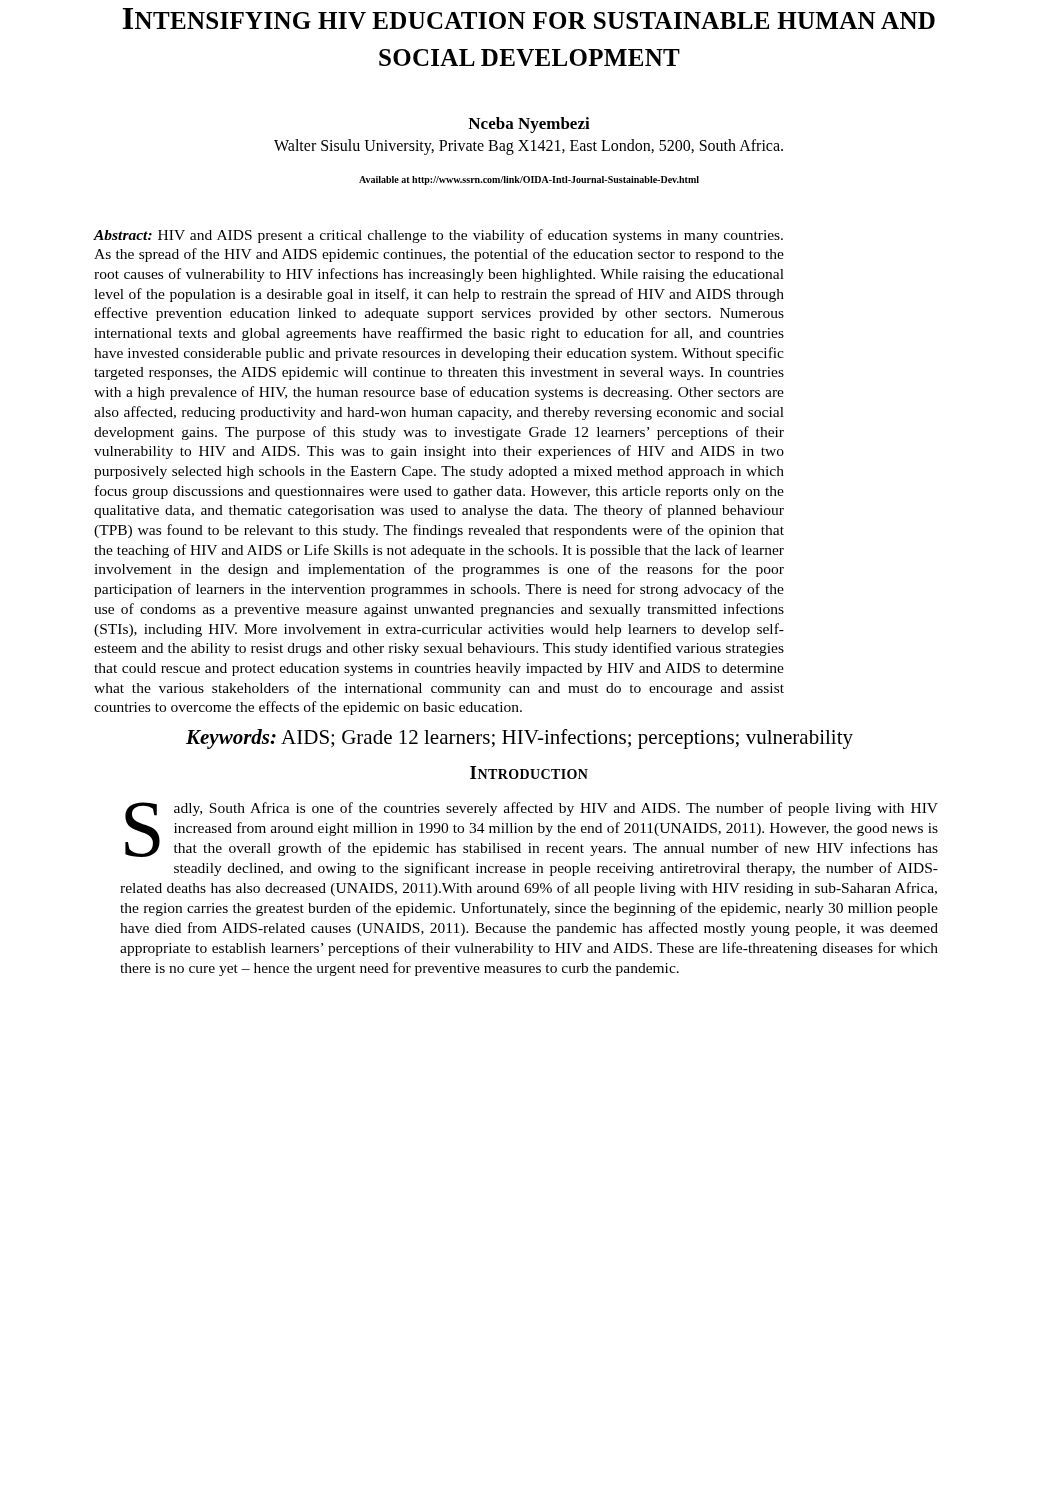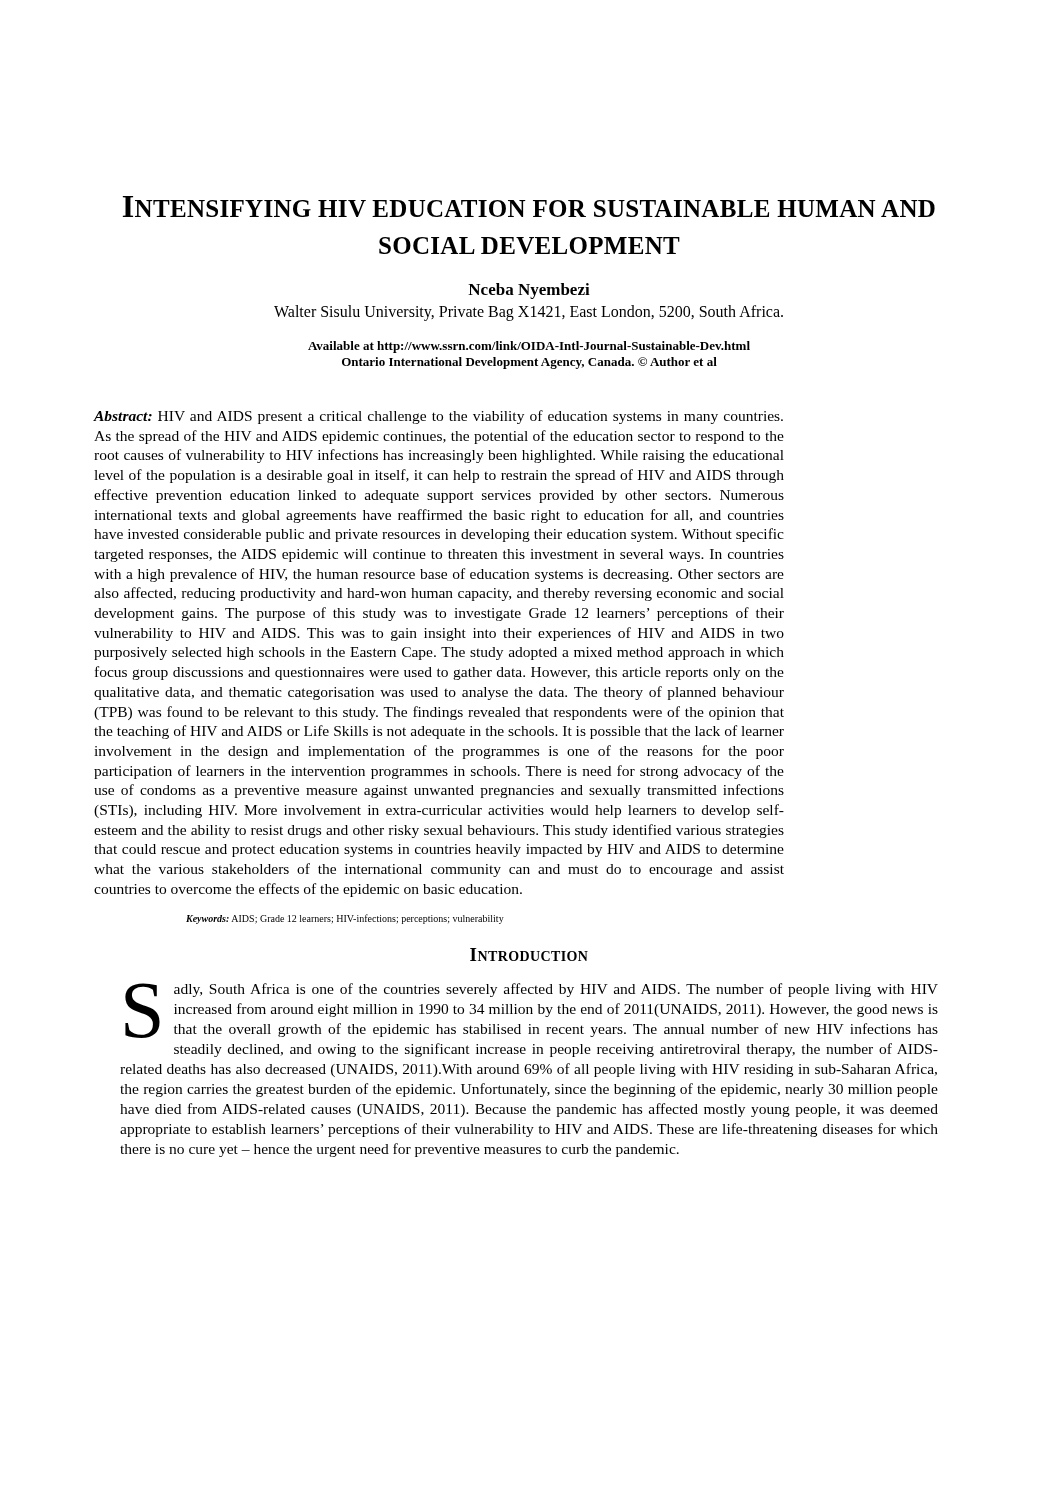--- a/index.html
+++ b/index.html
@@ -4,59 +4,58 @@
 <style>
   html, body { margin: 0; padding: 0; background: #ffffff; }
   .page {
     position: relative;
     width: 1058px;
     height: 1497px;
     background: #ffffff;
     color: #000000;
     font-family: "Liberation Serif", serif;
     box-sizing: border-box;
-    padding-top: 188px;
     overflow: hidden;
   }
   .title {
     width: 860px;
     margin: 0 auto;
     text-align: center;
     font-weight: bold;
     font-size: 25px;
     line-height: 37px;
     letter-spacing: 0.3px;
   }
   .title::first-letter { font-size: 32px; }
   .author-block {
-    margin-top: 15px;
+    margin-top: 37px;
     text-align: center;
     font-size: 16px;
     line-height: 22px;
   }
   .author-name { font-weight: bold; font-size: 17px; }
   .pub-block {
     margin-top: 15px;
     text-align: center;
     font-weight: bold;
-    font-size: 13px;
+    font-size: 10px;
     line-height: 15.5px;
   }
   .abstract {
     width: 690px;
     margin: 37px 0 0 94px;
     text-align: justify;
     font-size: 15.5px;
     line-height: 19.7px;
   }
   .inline-label { font-weight: bold; font-style: italic; }
   .keywords {
     width: 690px;
     margin: 10px 0 0 186px;
-    font-size: 10px;
+    font-size: 21px;
     line-height: 20px;
   }
   .section-heading {
     margin-top: 15px;
     text-align: center;
     font-weight: bold;
     font-size: 14px;
     line-height: 22px;
     letter-spacing: 0.4px;
   }
@@ -83,21 +82,20 @@
 
   <h1 class="title">INTENSIFYING HIV EDUCATION FOR SUSTAINABLE HUMAN AND SOCIAL DEVELOPMENT</h1>
 
   <div class="author-block">
     <div class="author-name">Nceba Nyembezi</div>
     <div>Walter Sisulu University, Private Bag X1421, East London, 5200, South Africa.</div>
   </div>
 
   <div class="pub-block">
     <div>Available at http://www.ssrn.com/link/OIDA-Intl-Journal-Sustainable-Dev.html</div>
-    <div>Ontario International Development Agency, Canada. © Author et al</div>
   </div>
 
   <p class="abstract"><span class="inline-label">Abstract:</span><span> HIV and AIDS present a critical challenge to the viability of education systems in many countries. As the spread of the HIV and AIDS epidemic continues, the potential of the education sector to respond to the root causes of vulnerability to HIV infections has increasingly been highlighted. While raising the educational level of the population is a desirable goal in itself, it can help to restrain the spread of HIV and AIDS through effective prevention education linked to adequate support services provided by other sectors. Numerous international texts and global agreements have reaffirmed the basic right to education for all, and countries have invested considerable public and private resources in developing their education system. Without specific targeted responses, the AIDS epidemic will continue to threaten this investment in several ways. In countries with a high prevalence of HIV, the human resource base of education systems is decreasing. Other sectors are also affected, reducing productivity and hard-won human capacity, and thereby reversing economic and social development gains. The purpose of this study was to investigate Grade 12 learners’ perceptions of their vulnerability to HIV and AIDS. This was to gain insight into their experiences of HIV and AIDS in two purposively selected high schools in the Eastern Cape. The study adopted a mixed method approach in which focus group discussions and questionnaires were used to gather data. However, this article reports only on the qualitative data, and thematic categorisation was used to analyse the data. The theory of planned behaviour (TPB) was found to be relevant to this study. The findings revealed that respondents were of the opinion that the teaching of HIV and AIDS or Life Skills is not adequate in the schools. It is possible that the lack of learner involvement in the design and implementation of the programmes is one of the reasons for the poor participation of learners in the intervention programmes in schools. There is need for strong advocacy of the use of condoms as a preventive measure against unwanted pregnancies and sexually transmitted infections (STIs), including HIV. More involvement in extra-curricular activities would help learners to develop self-esteem and the ability to resist drugs and other risky sexual behaviours. This study identified various strategies that could rescue and protect education systems in countries heavily impacted by HIV and AIDS to determine what the various stakeholders of the international community can and must do to encourage and assist countries to overcome the effects of the epidemic on basic education.</span></p>
 
   <p class="keywords"><span class="inline-label">Keywords:</span><span> AIDS; Grade 12 learners; HIV-infections; perceptions; vulnerability</span></p>
 
   <h2 class="section-heading">INTRODUCTION</h2>
 
   <p class="intro-paragraph"><span class="drop-cap">S</span><span>adly, South Africa is one of the countries severely affected by HIV and AIDS. The number of people living with HIV increased from around eight million in 1990 to 34 million by the end of 2011(UNAIDS, 2011). However, the good news is that the overall growth of the epidemic has stabilised in recent years. The annual number of new HIV infections has steadily declined, and owing to the significant increase in people receiving antiretroviral therapy, the number of AIDS-related deaths has also decreased (UNAIDS, 2011).With around 69% of all people living with HIV residing in sub-Saharan Africa, the region carries the greatest burden of the epidemic. Unfortunately, since the beginning of the epidemic, nearly 30 million people have died from AIDS-related causes (UNAIDS, 2011). Because the pandemic has affected mostly young people, it was deemed appropriate to establish learners’ perceptions of their vulnerability to HIV and AIDS. These are life-threatening diseases for which there is no cure yet – hence the urgent need for preventive measures to curb the pandemic.</span></p>
 

